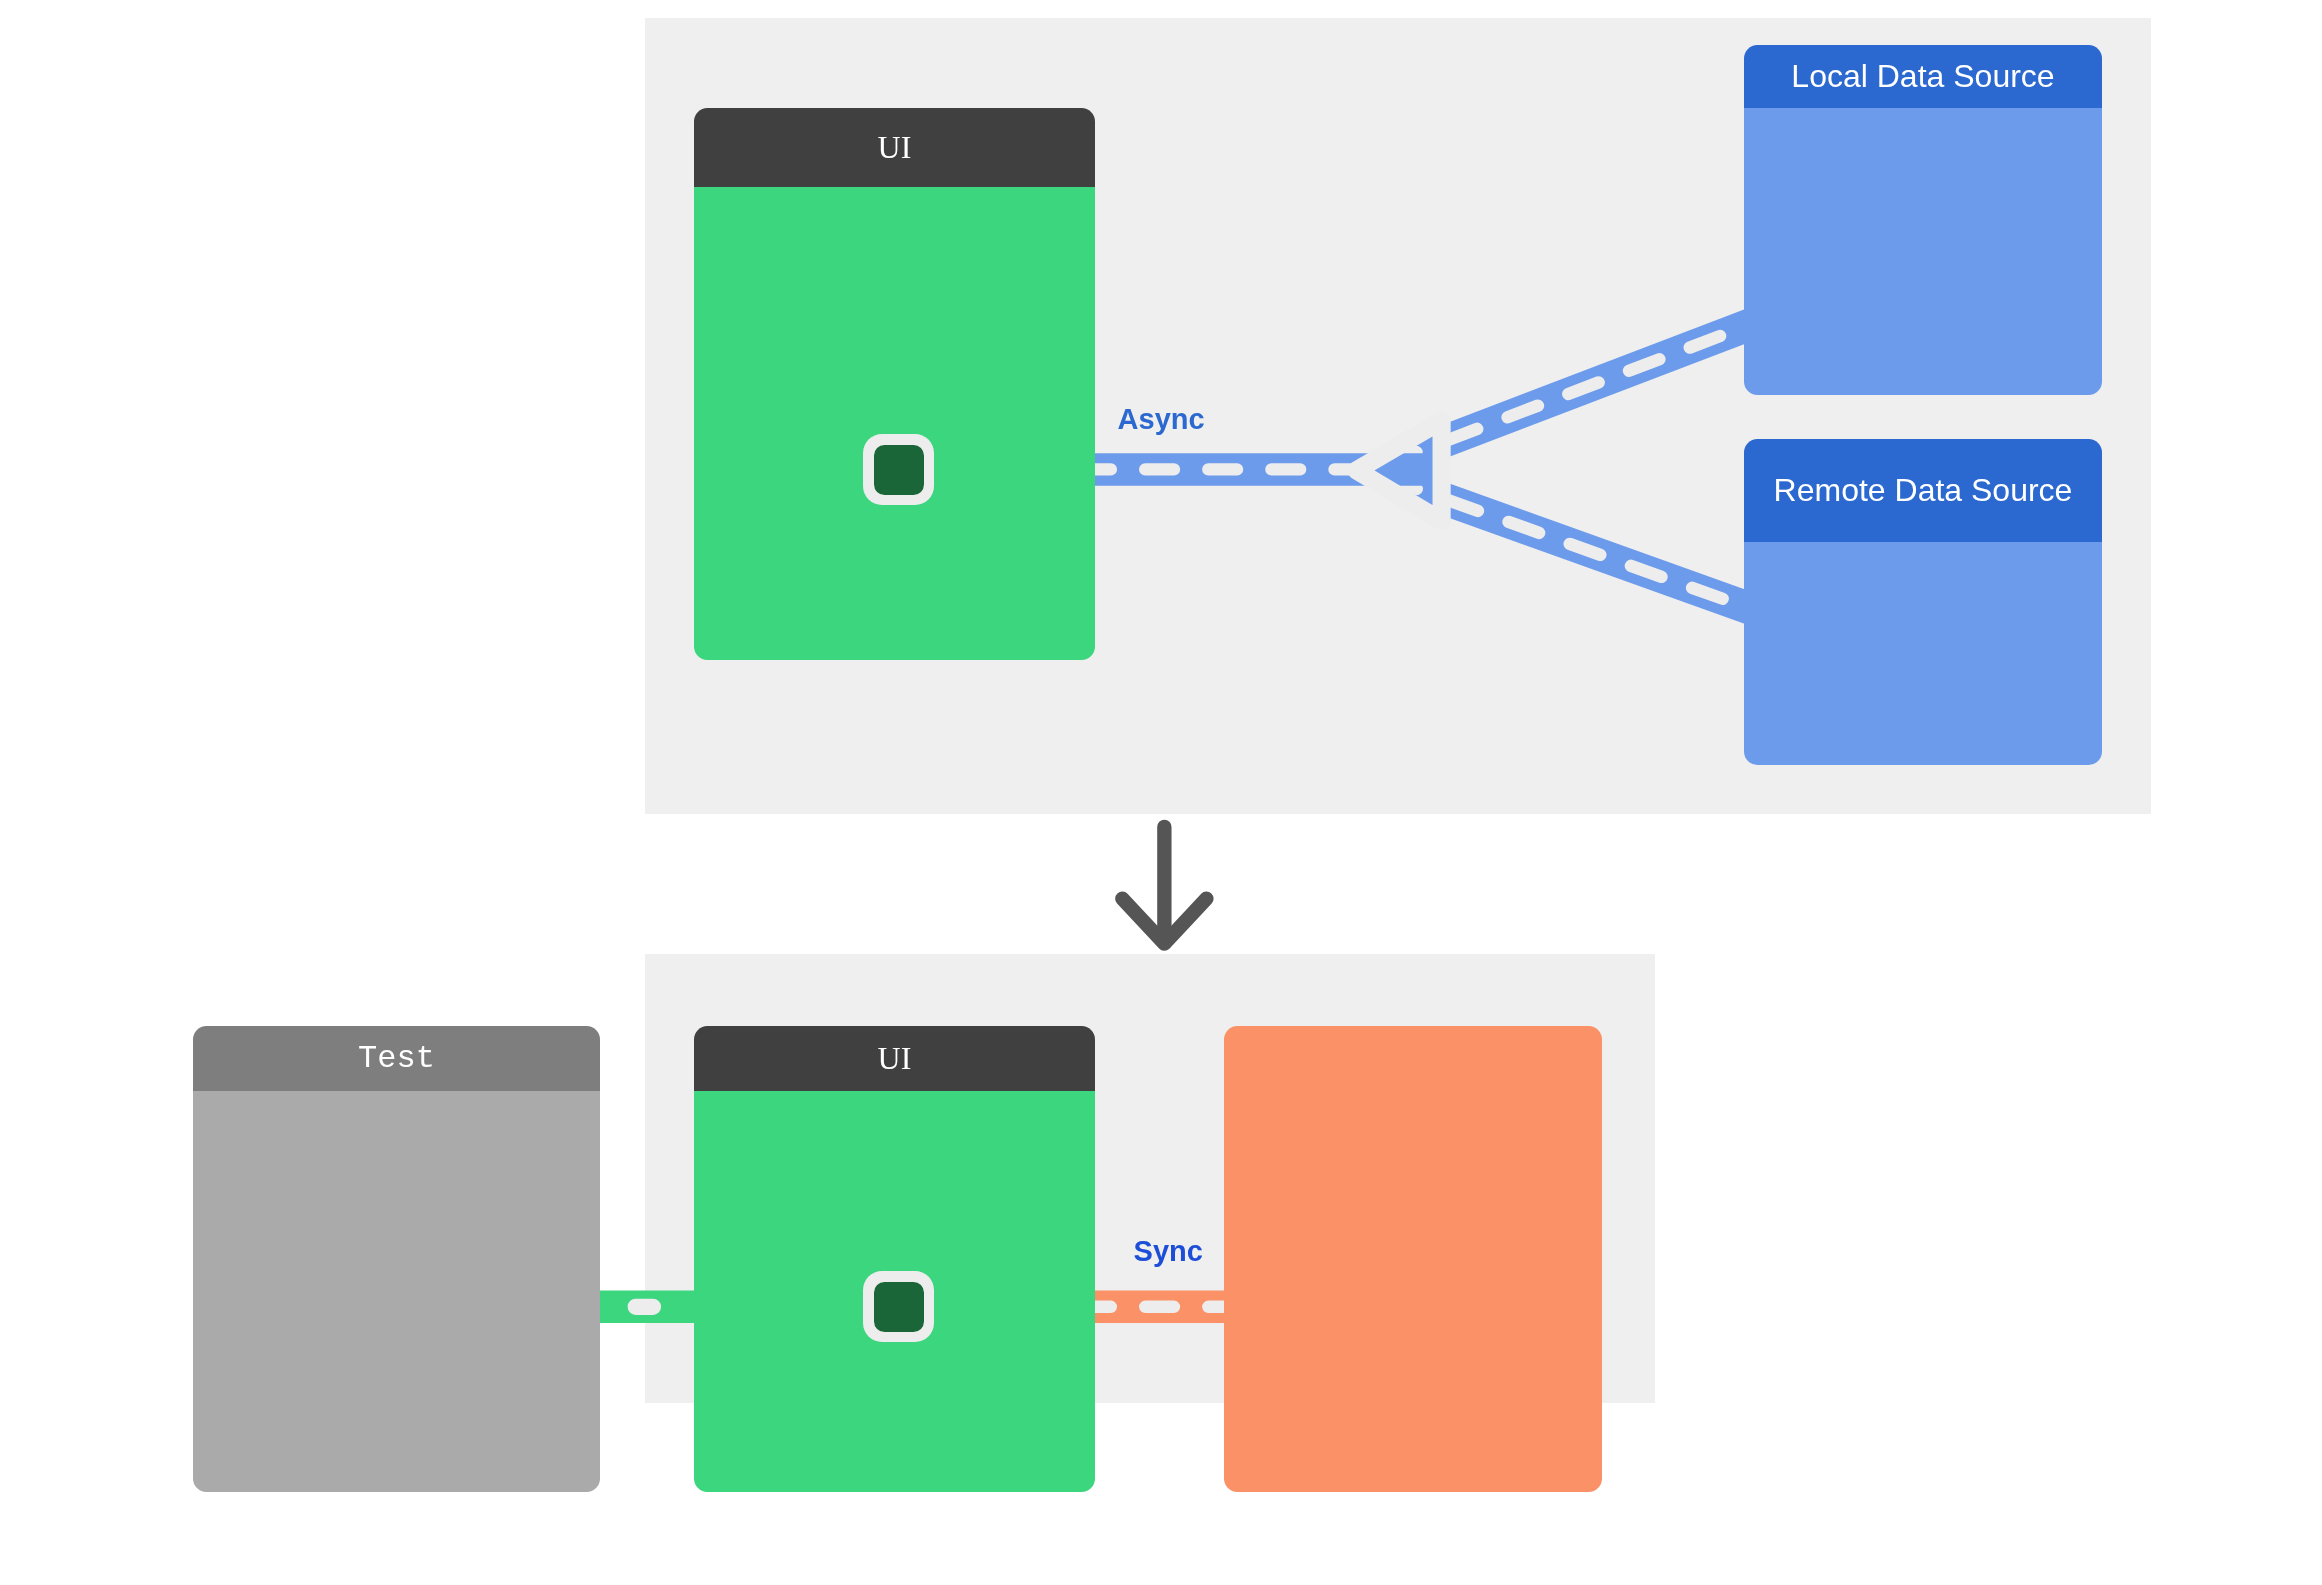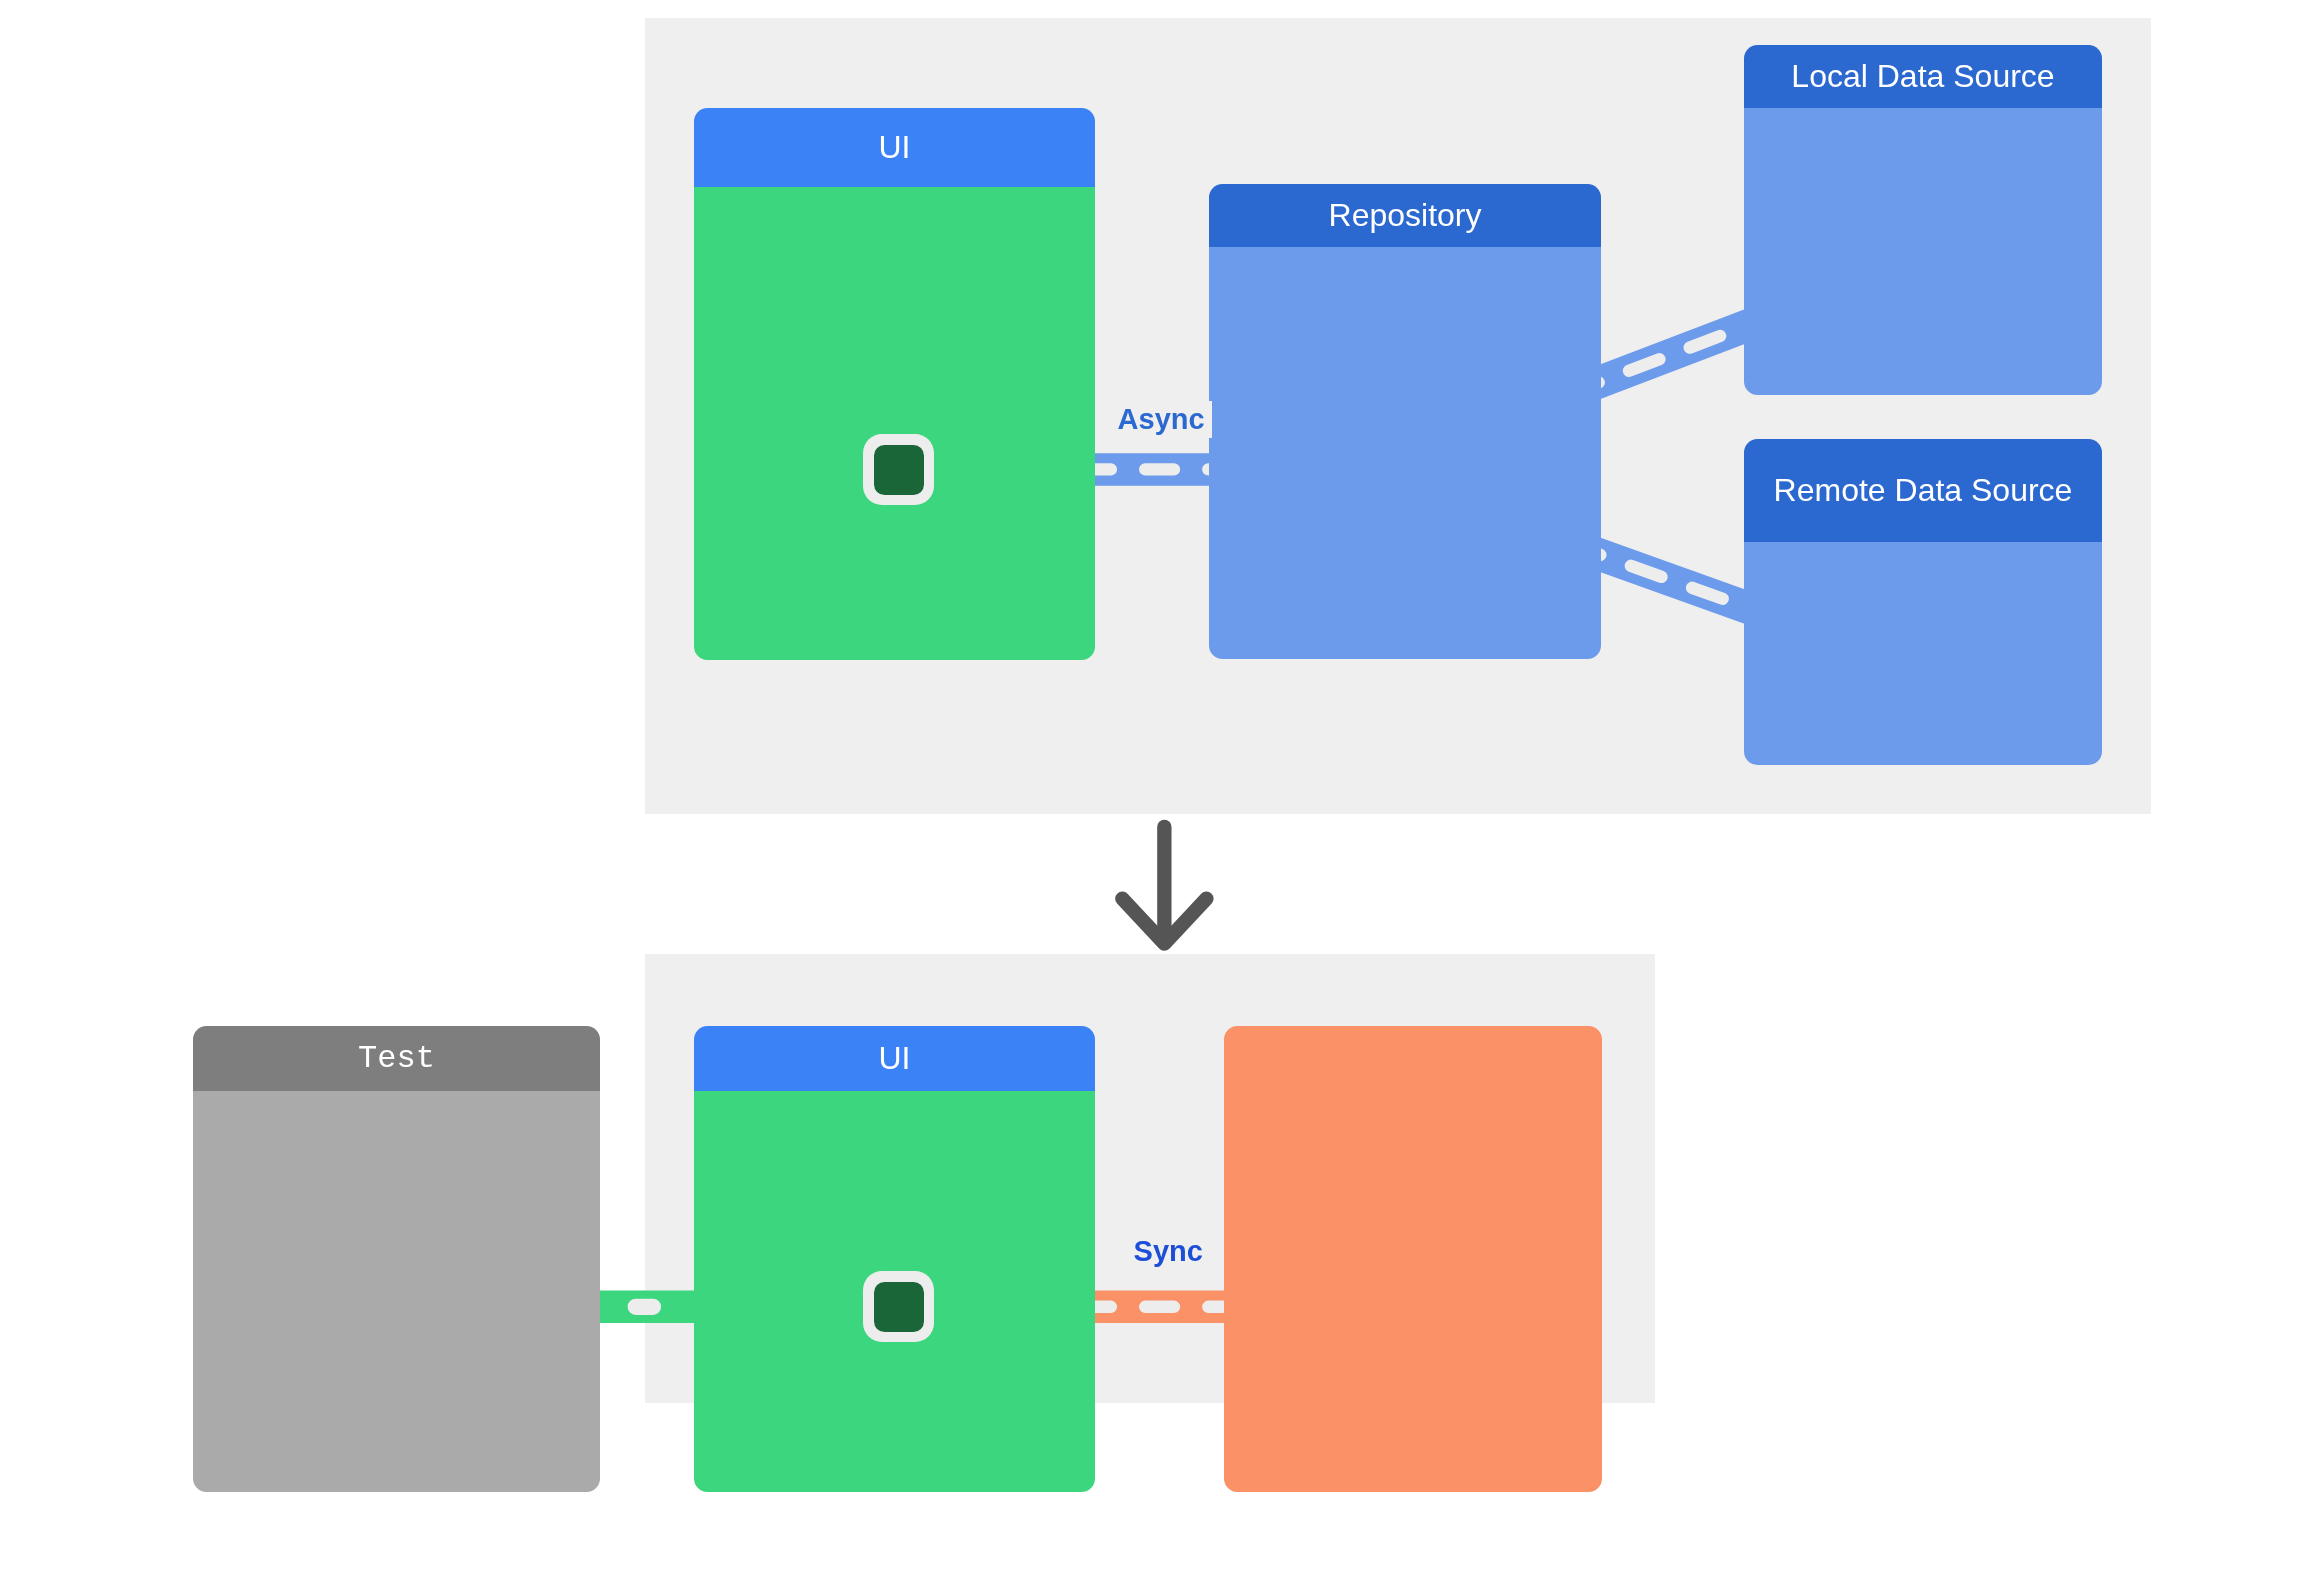--- a/index.html
+++ b/index.html
@@ -12,21 +12,21 @@
 
   
   .card{position:absolute;border-radius:13.4px;overflow:hidden;
         display:flex;flex-direction:column;}
   .card-head{flex:0 0 auto;display:flex;align-items:center;justify-content:center;
              color:#ffffff;font-size:32px;line-height:1.18;text-align:center;
              padding:0 13.4px;box-sizing:border-box;}
   .card-body{flex:1 1 auto;position:relative;}
 
   
-  .c-green  .card-head{background:#3b82f6;} .c-green  .card-body{background:#3BD67D;}
+  .c-green  .card-head{background:#404040;font-family:Liberation Serif, serif;} .c-green  .card-body{background:#3BD67D;}
   .c-blue   .card-head{background:#2B68D0;} .c-blue   .card-body{background:#6D9BEC;}
   .c-orange .card-head{background:#F2602F;} .c-orange .card-body{background:#FB9167;}
   .c-gray   .card-head{background:#7E7E7E;} .c-gray   .card-body{background:#AAAAAA;}
 
   
   .wires{position:absolute;left:0;top:0;width:2323px;height:1586px;
          pointer-events:none;}
 
   
   .wire-label{position:absolute;font-size:29px;font-weight:bold;
@@ -118,24 +118,20 @@
     <g>
       <path d="M441,1325 H400 A42,42 0 1,0 400,1409 H441 Z" fill="none" stroke="#EDEDED" stroke-width="19" stroke-linejoin="round"></path>
     </g>
   </svg>
 
   <div class="card c-green" style="left:694px;top:108px;width:401px;height:552px;">
     <div class="card-head" style="height:79px;">UI</div>
     <div class="card-body"></div>
   </div>
 
-  <div class="card c-blue" style="left:1209px;top:184px;width:392px;height:475px;">
-    <div class="card-head" style="height:63px;">Repository</div>
-    <div class="card-body"></div>
-  </div>
 
   <div class="card c-blue" style="left:1744px;top:439px;width:358px;height:326px;">
     <div class="card-head" style="height:103px;">Remote Data Source</div>
     <div class="card-body"></div>
   </div>
 
   <div class="card c-blue" style="left:1744px;top:45px;width:358px;height:350px;">
     <div class="card-head" style="height:63px;">Local Data Source</div>
     <div class="card-body"></div>
   </div>

